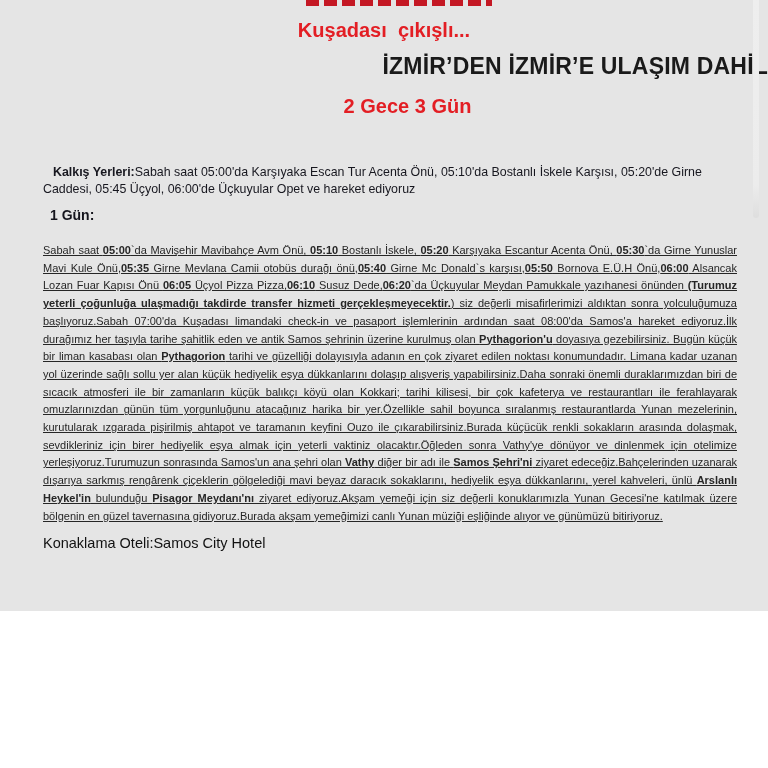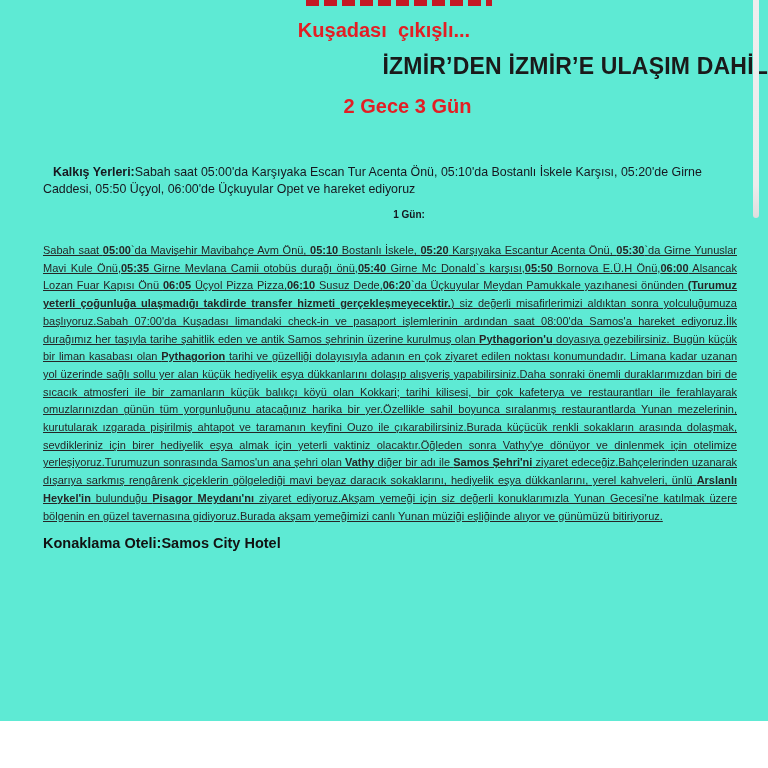--- a/index.html
+++ b/index.html
@@ -2,21 +2,21 @@
 <html><head>
 <meta charset="utf-8">
 <style>
   html, body { margin:0; padding:0; }
   body {
     width:768px; height:768px;
     background:#ffffff;
     font-family:"Liberation Sans", sans-serif;
     -webkit-font-smoothing:antialiased;
   }
-  .page { position:relative; width:768px; height:721px; background:#5eead4; overflow:hidden; }
+  .page { position:relative; width:768px; height:611px; background:#e5e5e5; overflow:hidden; }
 
   
   .clip-strip {
     position:absolute; top:0; left:306px; width:186px; height:6px;
     background:repeating-linear-gradient(90deg,
       #c41824 0px, #c41824 13px,
       rgba(196,24,36,0) 13px, rgba(196,24,36,0) 18px);
   }
 
   .h-sub {
@@ -38,34 +38,34 @@
     font-size:12.4px; line-height:16.5px; color:#17171f;
   }
   .departure .lbl { font-weight:bold;padding-left:10px; }
 
   .program-h {
     margin:14px 0 0 50px;
     font-weight:bold; font-size:14.5px; line-height:16px; color:#15151d;
   }
   .day-h {
     margin:11px 0 0 50px;
-    font-weight:bold; font-size:10px; line-height:14px; color:#15151d;text-align:center;
+    font-weight:bold; font-size:14px; line-height:14px; color:#15151d;
   }
 
   .body-par {
     margin:20px 31px 0 43px;
     font-size:11px; line-height:17.7px; color:#262626;
     text-align:justify;
     text-decoration:underline;
   }
   .body-par span.b { font-weight:bold; }
 
   .hotel {
     margin:10px 0 0 43px;
-    font-weight:bold; font-size:14.5px; line-height:16px; color:#121212;
+    font-weight:normal; font-size:14.5px; line-height:16px; color:#121212;
   }
 
   .scrollbar-thumb {
     position:absolute; top:-4px; right:9px;
     width:6px; height:222px;
     background:linear-gradient(180deg,#eeeeee 0%, #ececec 85%, #dedede 100%);
     border-radius:3px;
   }
 </style>
 </head>
@@ -74,21 +74,21 @@
 <div class="page">
 
   <div class="clip-strip"></div>
 
   <div class="h-sub">Kuşadası  çıkışlı...</div>
 
   <div class="h-title">İZMİR’DEN İZMİR’E ULAŞIM DAHİL</div>
 
   <div class="h-dur">2 Gece 3 Gün</div>
 
-  <p class="departure"><span class="lbl">Kalkış Yerleri:</span><span>Sabah saat 05:00'da Karşıyaka Escan Tur Acenta Önü, 05:10'da Bostanlı İskele Karşısı, 05:20'de Girne Caddesi, 05:50 Üçyol, 06:00'de Üçkuyular Opet ve hareket ediyoruz</span></p>
+  <p class="departure"><span class="lbl">Kalkış Yerleri:</span><span>Sabah saat 05:00'da Karşıyaka Escan Tur Acenta Önü, 05:10'da Bostanlı İskele Karşısı, 05:20'de Girne Caddesi, 05:45 Üçyol, 06:00'de Üçkuyular Opet ve hareket ediyoruz</span></p>
 
 
   <div class="day-h">1 Gün:</div>
 
   <p class="body-par"><span>Sabah saat </span><span class="b">05:00</span><span>`da Mavişehir Mavibahçe Avm Önü, </span><span class="b">05:10</span><span> Bostanlı İskele, </span><span class="b">05:20</span><span> Karşıyaka Escantur Acenta Önü, </span><span class="b">05:30</span><span>`da Girne Yunuslar Mavi Kule Önü,</span><span class="b">05:35</span><span> Girne Mevlana Camii otobüs durağı önü,</span><span class="b">05:40</span><span> Girne Mc Donald`s karşısı,</span><span class="b">05:50</span><span> Bornova E.Ü.H Önü,</span><span class="b">06:00</span><span> Alsancak Lozan Fuar Kapısı Önü </span><span class="b">06:05</span><span> Üçyol Pizza Pizza,</span><span class="b">06:10</span><span> Susuz Dede,</span><span class="b">06:20</span><span>`da Üçkuyular Meydan Pamukkale yazıhanesi önünden </span><span class="b">(Turumuz yeterli çoğunluğa ulaşmadığı takdirde transfer hizmeti gerçekleşmeyecektir.</span><span>) siz değerli misafirlerimizi aldıktan sonra yolculuğumuza başlıyoruz.Sabah 07:00'da Kuşadası limandaki check-in ve pasaport işlemlerinin ardından saat 08:00'da Samos'a hareket ediyoruz.İlk durağımız her taşıyla tarihe şahitlik eden ve antik Samos şehrinin üzerine kurulmuş olan </span><span class="b">Pythagorion'u</span><span> doyasıya gezebilirsiniz. Bugün küçük bir liman kasabası olan </span><span class="b">Pythagorion</span><span> tarihi ve güzelliği dolayısıyla adanın en çok ziyaret edilen noktası konumundadır. Limana kadar uzanan yol üzerinde sağlı sollu yer alan küçük hediyelik eşya dükkanlarını dolaşıp alışveriş yapabilirsiniz.Daha sonraki önemli duraklarımızdan biri de sıcacık atmosferi ile bir zamanların küçük balıkçı köyü olan Kokkari; tarihi kilisesi, bir çok kafeterya ve restaurantları ile ferahlayarak omuzlarınızdan günün tüm yorgunluğunu atacağınız harika bir yer.Özellikle sahil boyunca sıralanmış restaurantlarda Yunan mezelerinin, kurutularak ızgarada pişirilmiş ahtapot ve taramanın keyfini Ouzo ile çıkarabilirsiniz.Burada küçücük renkli sokakların arasında dolaşmak, sevdikleriniz için birer hediyelik eşya almak için yeterli vaktiniz olacaktır.Öğleden sonra Vathy'ye dönüyor ve dinlenmek için otelimize yerleşiyoruz.Turumuzun sonrasında Samos'un ana şehri olan </span><span class="b">Vathy</span><span> diğer bir adı ile </span><span class="b">Samos Şehri'ni</span><span> ziyaret edeceğiz.Bahçelerinden uzanarak dışarıya sarkmış rengârenk çiçeklerin gölgelediği mavi beyaz daracık sokaklarını, hediyelik eşya dükkanlarını, yerel kahveleri, ünlü </span><span class="b">Arslanlı Heykel'in</span><span> bulunduğu </span><span class="b">Pisagor Meydanı'nı</span><span> ziyaret ediyoruz.Akşam yemeği için siz değerli konuklarımızla Yunan Gecesi'ne katılmak üzere bölgenin en güzel tavernasına gidiyoruz.Burada akşam yemeğimizi canlı Yunan müziği eşliğinde alıyor ve günümüzü bitiriyoruz.</span></p>
 
   <p class="hotel"><span>Konaklama Oteli:</span><span>Samos City Hotel</span></p>
 
   <div class="scrollbar-thumb"></div>
 

